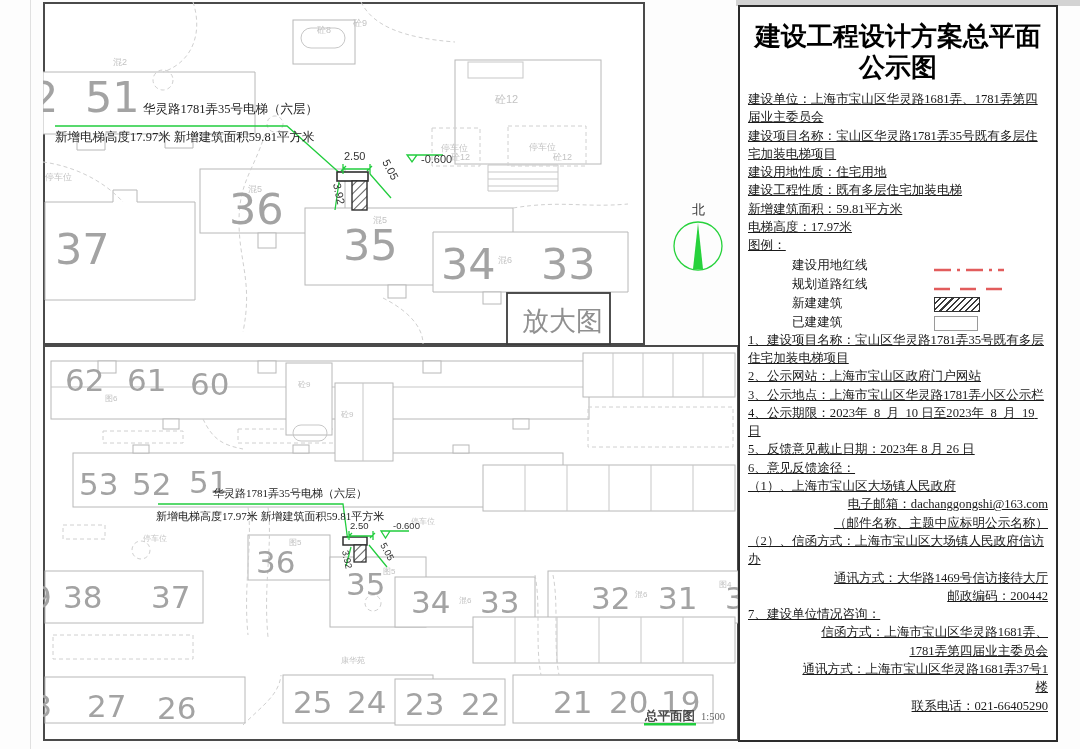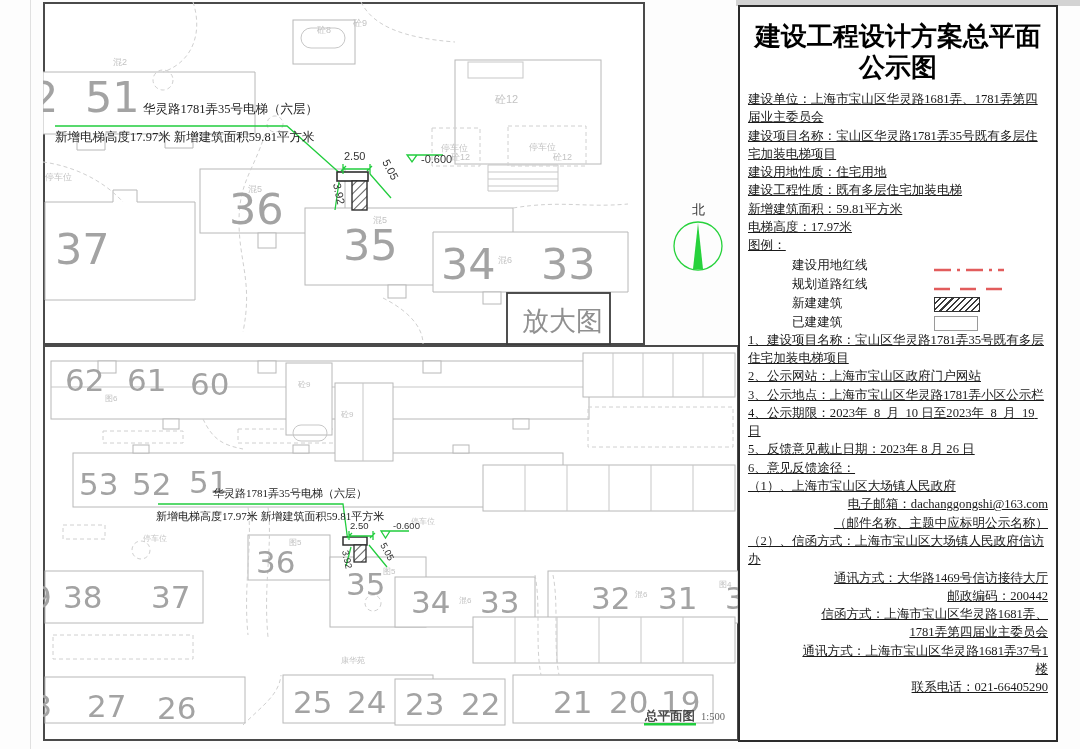--- a/index.html
+++ b/index.html
@@ -309,18 +309,19 @@
     <div class="pline">3、公示地点：上海市宝山区华灵路1781弄小区公示栏</div>
     <div class="pline">4、公示期限：2023年  8  月  10 日至2023年  8  月  19 日</div>
     <div class="pline">5、反馈意见截止日期：2023年 8 月 26 日</div>
     <div class="pline">6、意见反馈途径：</div>
     <div class="pline">（1）、上海市宝山区大场镇人民政府</div>
     <div class="pline ind1">电子邮箱：dachanggongshi@163.com</div>
     <div class="pline ind1">（邮件名称、主题中应标明公示名称）</div>
     <div class="pline">（2）、信函方式：上海市宝山区大场镇人民政府信访办</div>
     <div class="pline ind1">通讯方式：大华路1469号信访接待大厅</div>
     <div class="pline ind1">邮政编码：200442</div>
+    <div class="pline">7、建设单位情况咨询：</div>
     <div class="pline ind1">信函方式：上海市宝山区华灵路1681弄、1781弄第四届业主委员会</div>
     <div class="pline ind1">通讯方式：上海市宝山区华灵路1681弄37号1楼</div>
     <div class="pline ind1">联系电话：021-66405290</div>
 
   </div>
 </div>
 
 </body></html>

